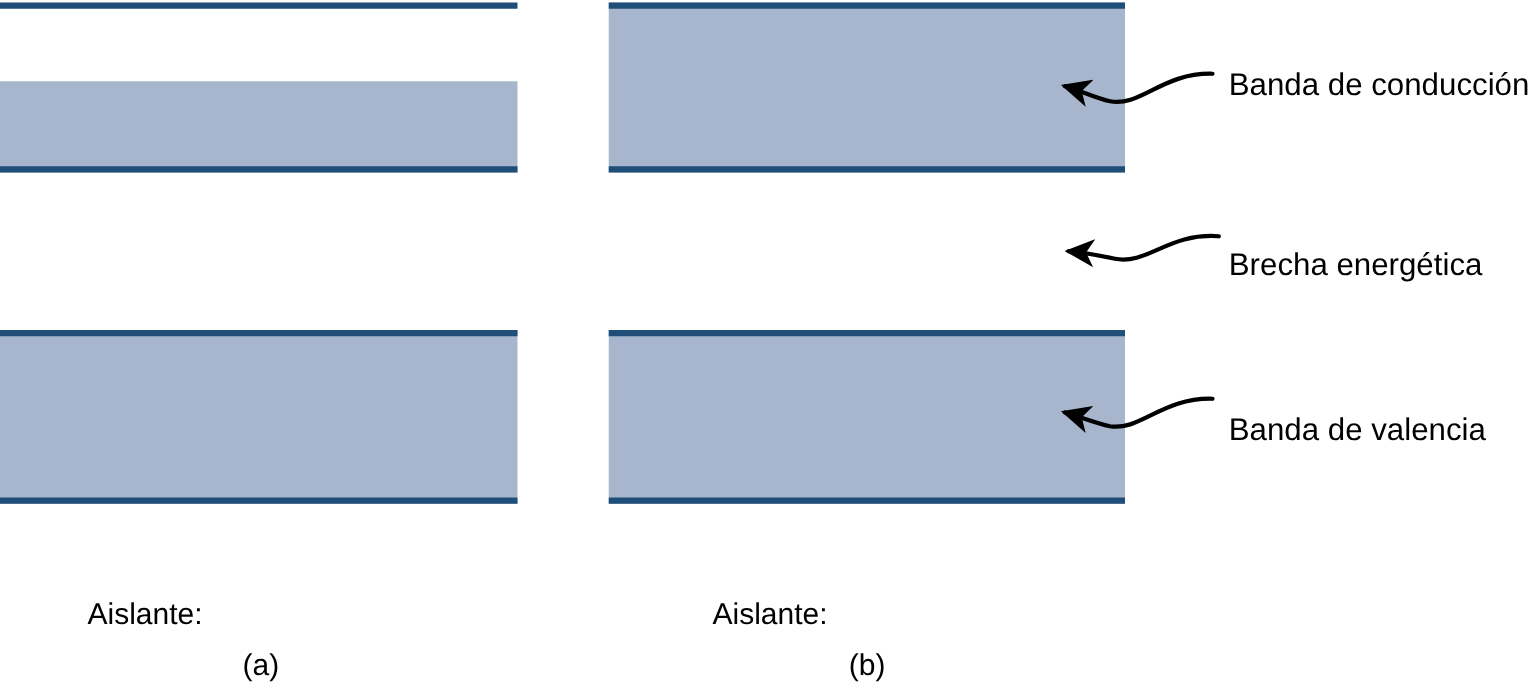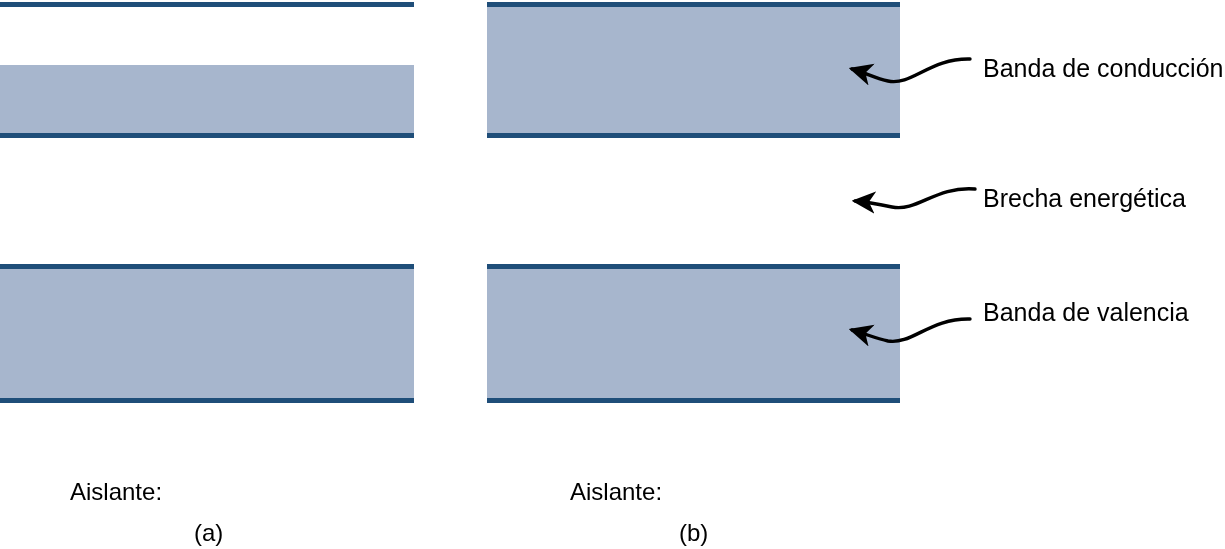--- a/index.html
+++ b/index.html
@@ -94,23 +94,23 @@
 
     <path d="M 970,59 C 930,58 912,86 888,81 C 876,78.5 866,73 852,69" fill="none" stroke="#000000" stroke-width="3.4" stroke-linecap="round" marker-end="url(#arrowhead)"></path>
 
     <path d="M 975,189 C 935,186 918,212 892,207 C 880,204.5 868,202 855,201" fill="none" stroke="#000000" stroke-width="3.4" stroke-linecap="round" marker-end="url(#arrowhead)"></path>
 
     <path d="M 970,319 C 930,318 912,345 888,341 C 876,338.5 866,334 852,330" fill="none" stroke="#000000" stroke-width="3.4" stroke-linecap="round" marker-end="url(#arrowhead)"></path>
   </svg>
 
   <div class="annot-label" style="left:983px; top:56px;">Banda de conducción</div>
 
-  <div class="annot-label" style="left:983px; top:186px;">Brecha energética</div>
+  <div class="annot-label" style="left:983px; top:200px;">Brecha energética</div>
 
-  <div class="annot-label" style="left:983px; top:300px;">Banda de valencia</div>
+  <div class="annot-label" style="left:983px; top:332px;">Banda de valencia</div>
 
   <div class="caption" style="left:70px; top:414px;">
     <div>Aislante:</div>
     
     
   </div>
 
   <div class="caption" style="left:570px; top:414px;">
     <div>Aislante:</div>
     

